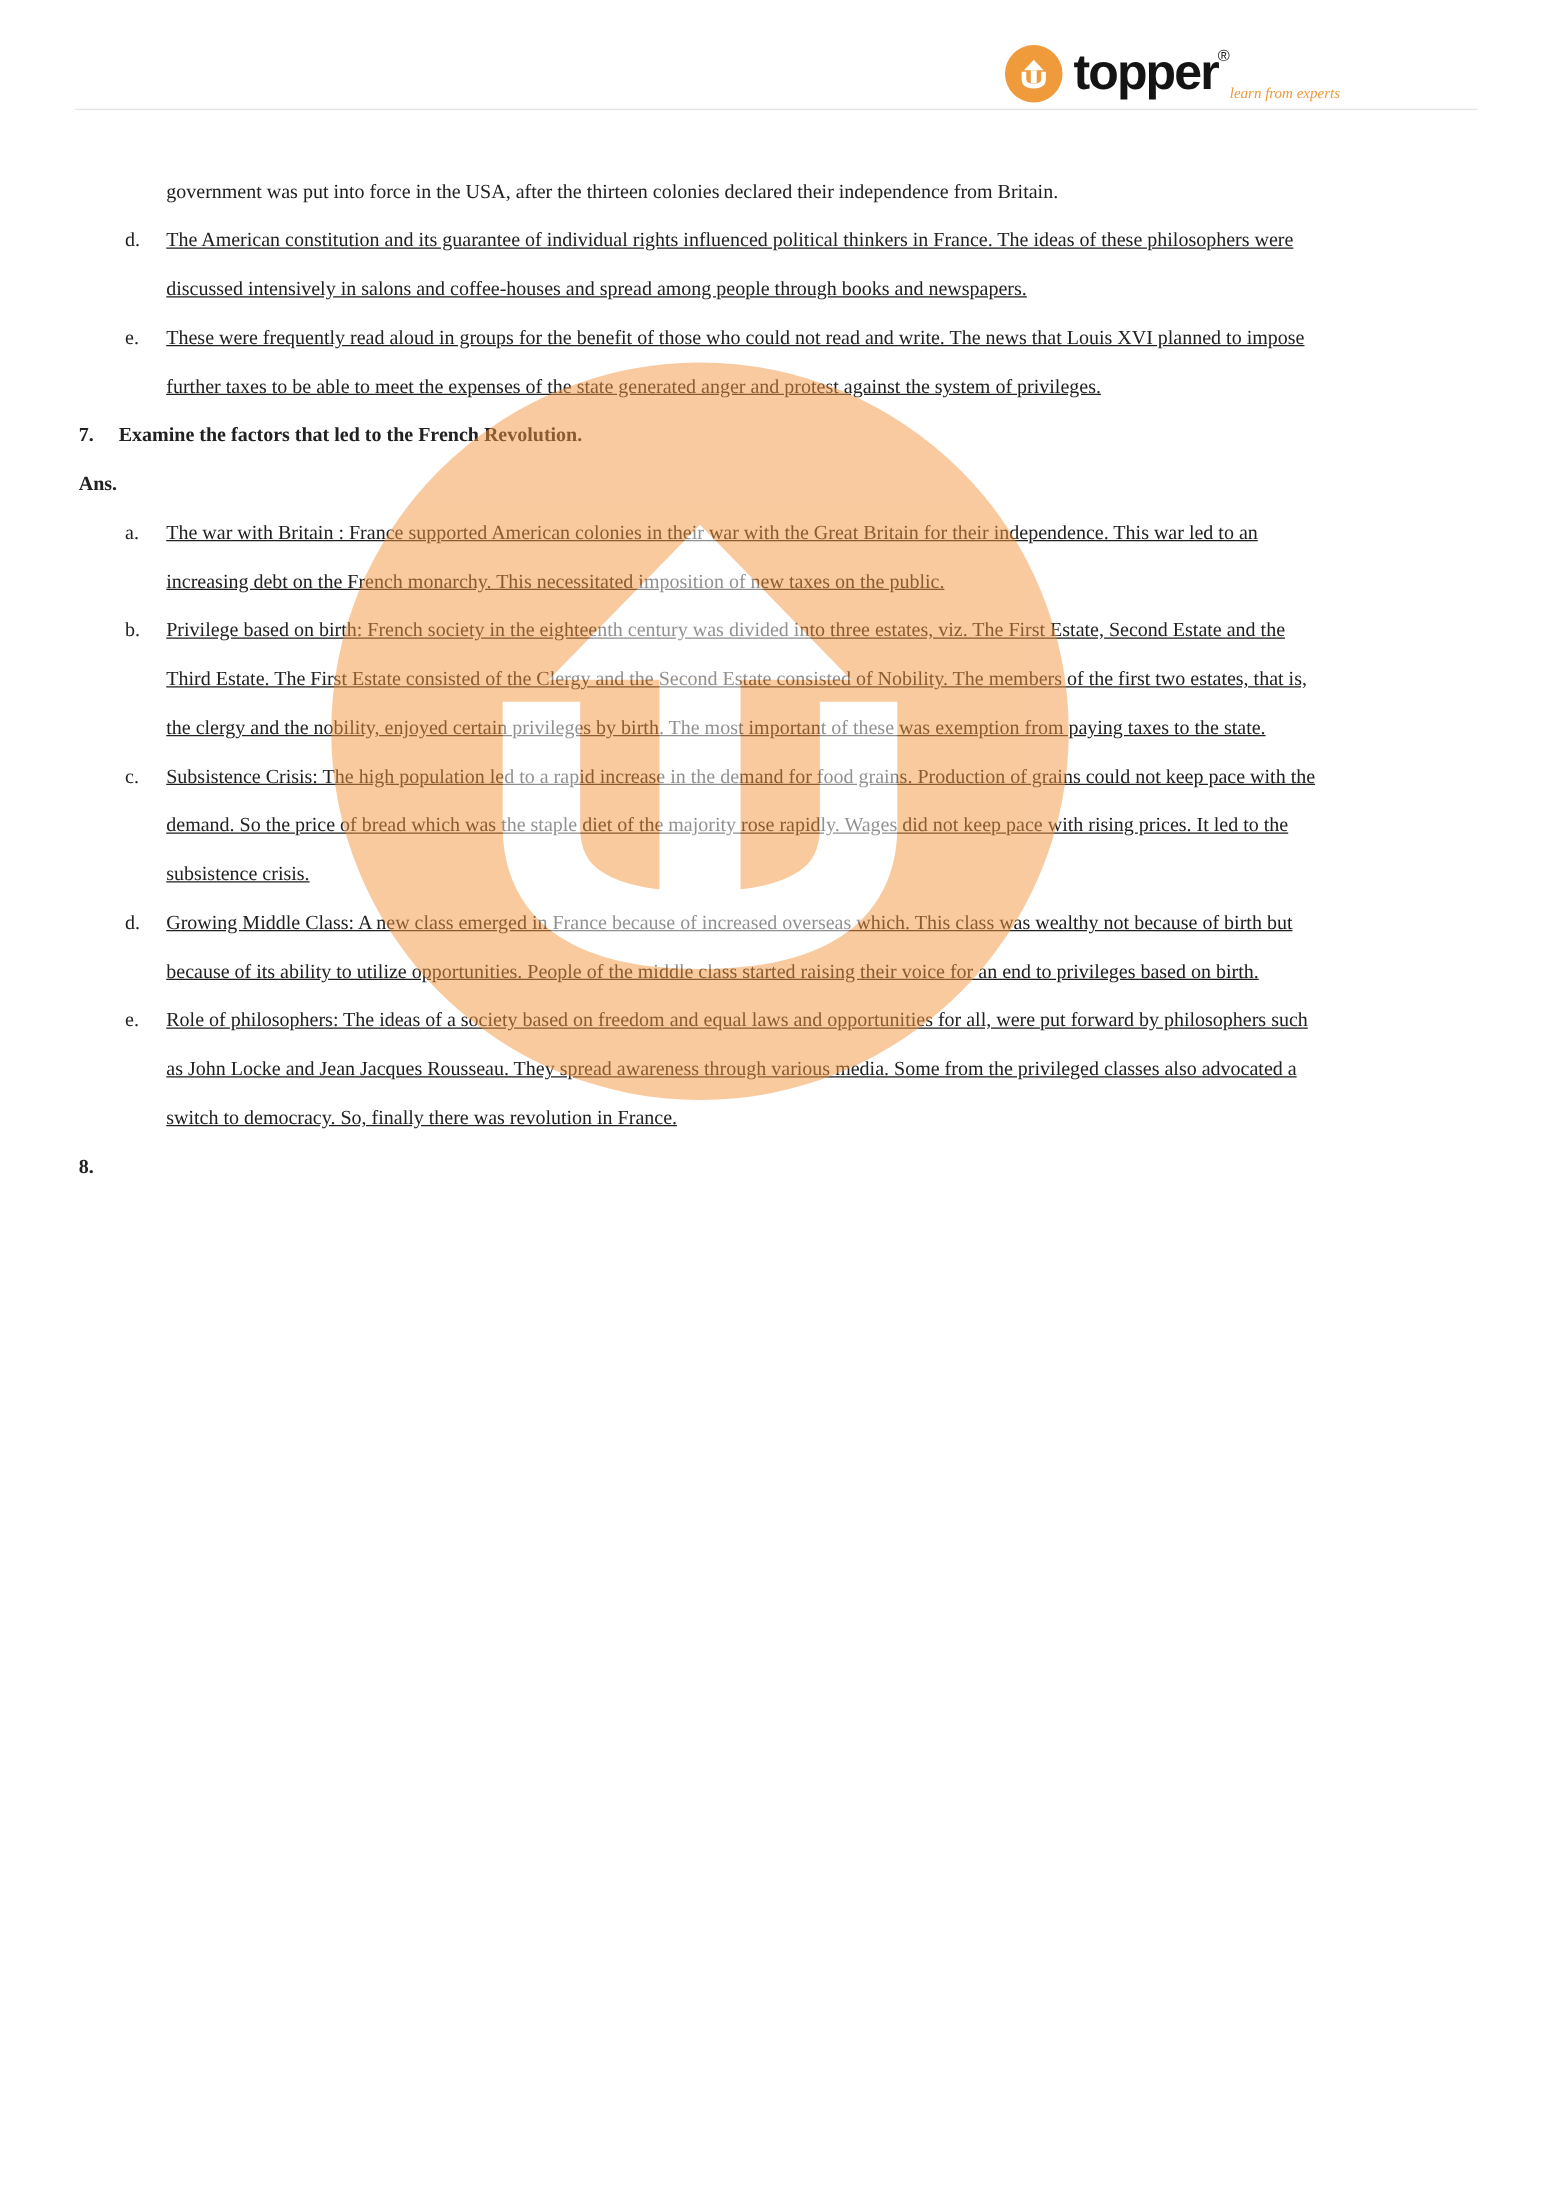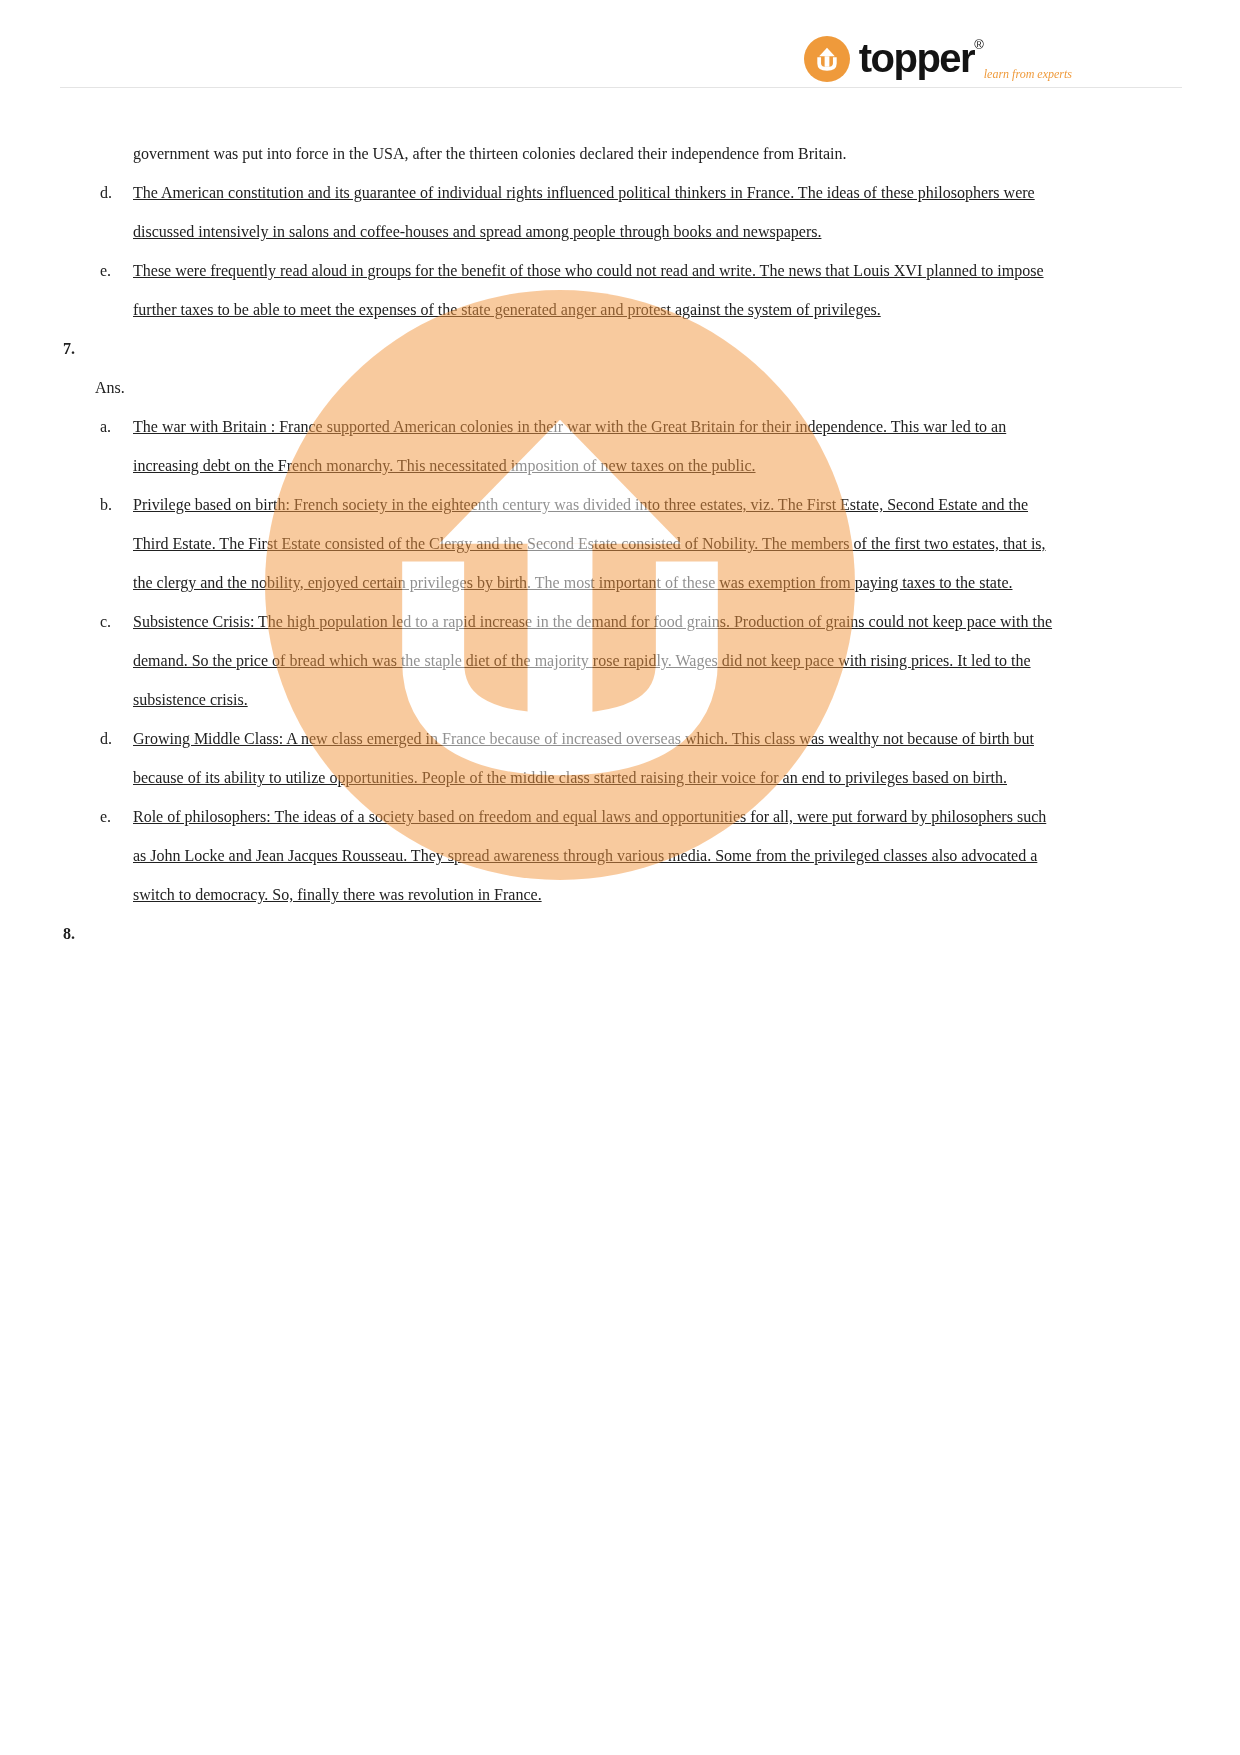--- a/index.html
+++ b/index.html
@@ -68,21 +68,21 @@
     padding:46px 185px 0 63px;
     font-size:16px;
     line-height:39px;
   }
   .continuation { margin-left:70px; }
   .item { display:flex; margin-left:37px; }
   .item-label { width:33px; flex-shrink:0; }
   .item-text { flex:1;text-decoration:underline; }
   .question { display:flex; font-weight:bold; }
   .q-number { width:32px; flex-shrink:0; }
-  .ans-label { font-weight:normal; margin-left:32px; }
+  .ans-label { font-weight:bold; }
 </style>
 </head>
 <body>
 
 <header class="page-header">
   <div class="logo">
     <div class="logo-circle">
       <svg viewBox="0 0 200 200">
         <polygon points="100,34 146,84 54,84" fill="#ffffff"></polygon>
         <rect x="86" y="84" width="28" height="62" fill="#ffffff"></rect>
@@ -116,20 +116,21 @@
     <span class="item-label">d.</span>
     <span class="item-text">The American constitution and its guarantee of individual rights influenced political thinkers in France. The ideas of these philosophers were discussed intensively in salons and coffee-houses and spread among people through books and newspapers.</span>
   </div>
   <div class="item">
     <span class="item-label">e.</span>
     <span class="item-text">These were frequently read aloud in groups for the benefit of those who could not read and write. The news that Louis XVI planned to impose further taxes to be able to meet the expenses of the state generated anger and protest against the system of privileges.</span>
   </div>
 
   <div class="question">
     <span class="q-number">7.</span>
+    <span class="q-text">Examine the factors that led to the French Revolution.</span>
   </div>
   <div class="ans-label">Ans.</div>
 
   <div class="item">
     <span class="item-label">a.</span>
     <span class="item-text">The war with Britain : France supported American colonies in their war with the Great Britain for their independence. This war led to an increasing debt on the French monarchy. This necessitated imposition of new taxes on the public.</span>
   </div>
   <div class="item">
     <span class="item-label">b.</span>
     <span class="item-text">Privilege based on birth: French society in the eighteenth century was divided into three estates, viz. The First Estate, Second Estate and the Third Estate. The First Estate consisted of the Clergy and the Second Estate consisted of Nobility. The members of the first two estates, that is, the clergy and the nobility, enjoyed certain privileges by birth. The most important of these was exemption from paying taxes to the state.</span>

